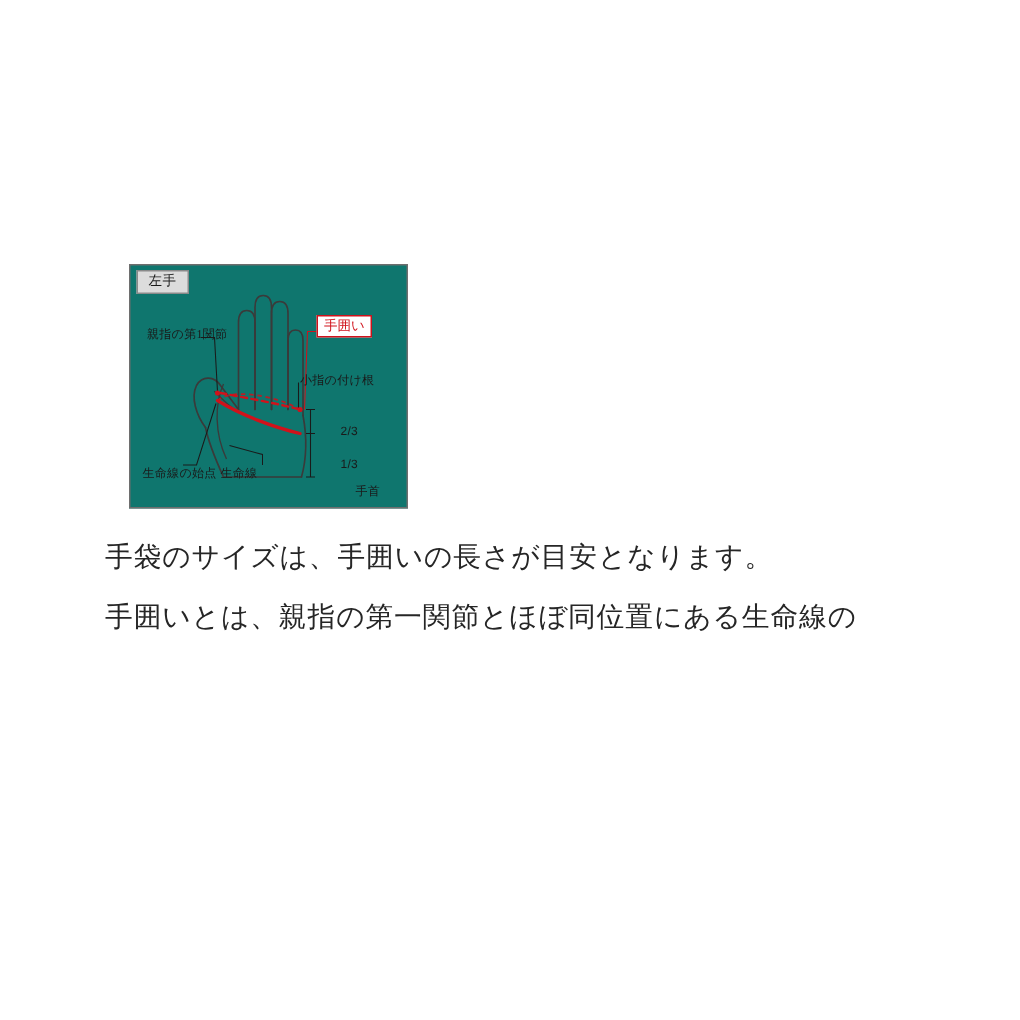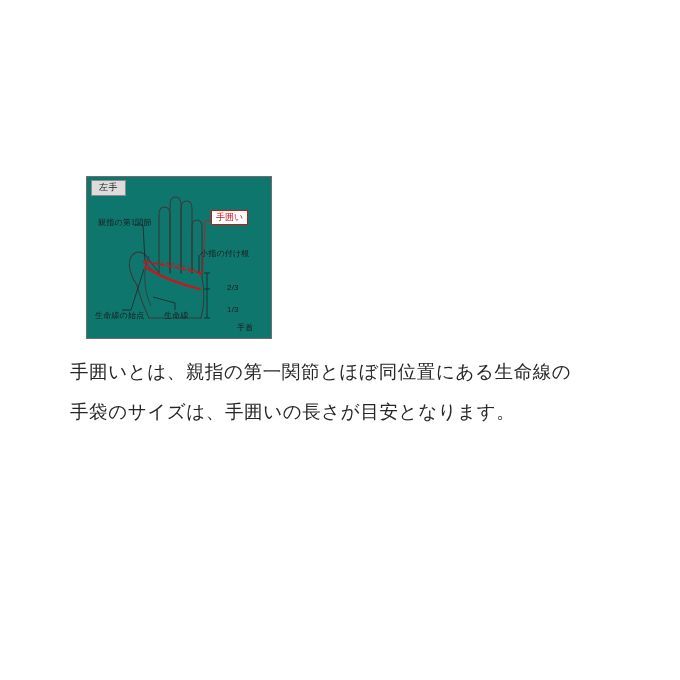--- a/index.html
+++ b/index.html
@@ -67,21 +67,21 @@
     padding: 1px 4px 2px 4px;
     font-size: 9px;
     line-height: 10px;
     color: #d0121b;
     white-space: nowrap;
   }
 
   .lbl-thumb   { left: 11px;  top: 41px; font-family: Liberation Serif, serif; }
   .lbl-pinky   { left: 113px; top: 72px; }
   .lbl-life-start { left: 8px;   top: 134px; text-align: right; }
-  .lbl-life    { left: 77px;  top: 134px; }
+  .lbl-life    { left: 60px;  top: 134px; }
   .lbl-wrist   { left: 118px; top: 146px; margin-left: 32px; }
   .lbl-23      { left: 124px; top: 106px; margin-left: 16px; }
   .lbl-13      { left: 140px; top: 128px; }
   .box-tekakoi { left: 124px; top: 33px; }
 
   
   .body-text {
     position: absolute;
     left: 70px;
     top: 352px;
@@ -161,15 +161,15 @@
   <div class="dlabel lbl-pinky">小指の付け根</div>
   <div class="dlabel lbl-life-start">生命線の始点</div>
   <div class="dlabel lbl-life">生命線</div>
   <div class="dlabel lbl-wrist">手首</div>
   <div class="dlabel lbl-23">2/3</div>
   <div class="dlabel lbl-13">1/3</div>
   <div class="box-red box-tekakoi">手囲い</div>
 </div>
 
 <div class="body-text">
+  <p>手袋のサイズは、手囲いの長さが目安となります。</p>
   <p>手囲いとは、親指の第一関節とほぼ同位置にある生命線の</p>
-  <p>手袋のサイズは、手囲いの長さが目安となります。</p>
 </div>
 
 </body></html>

